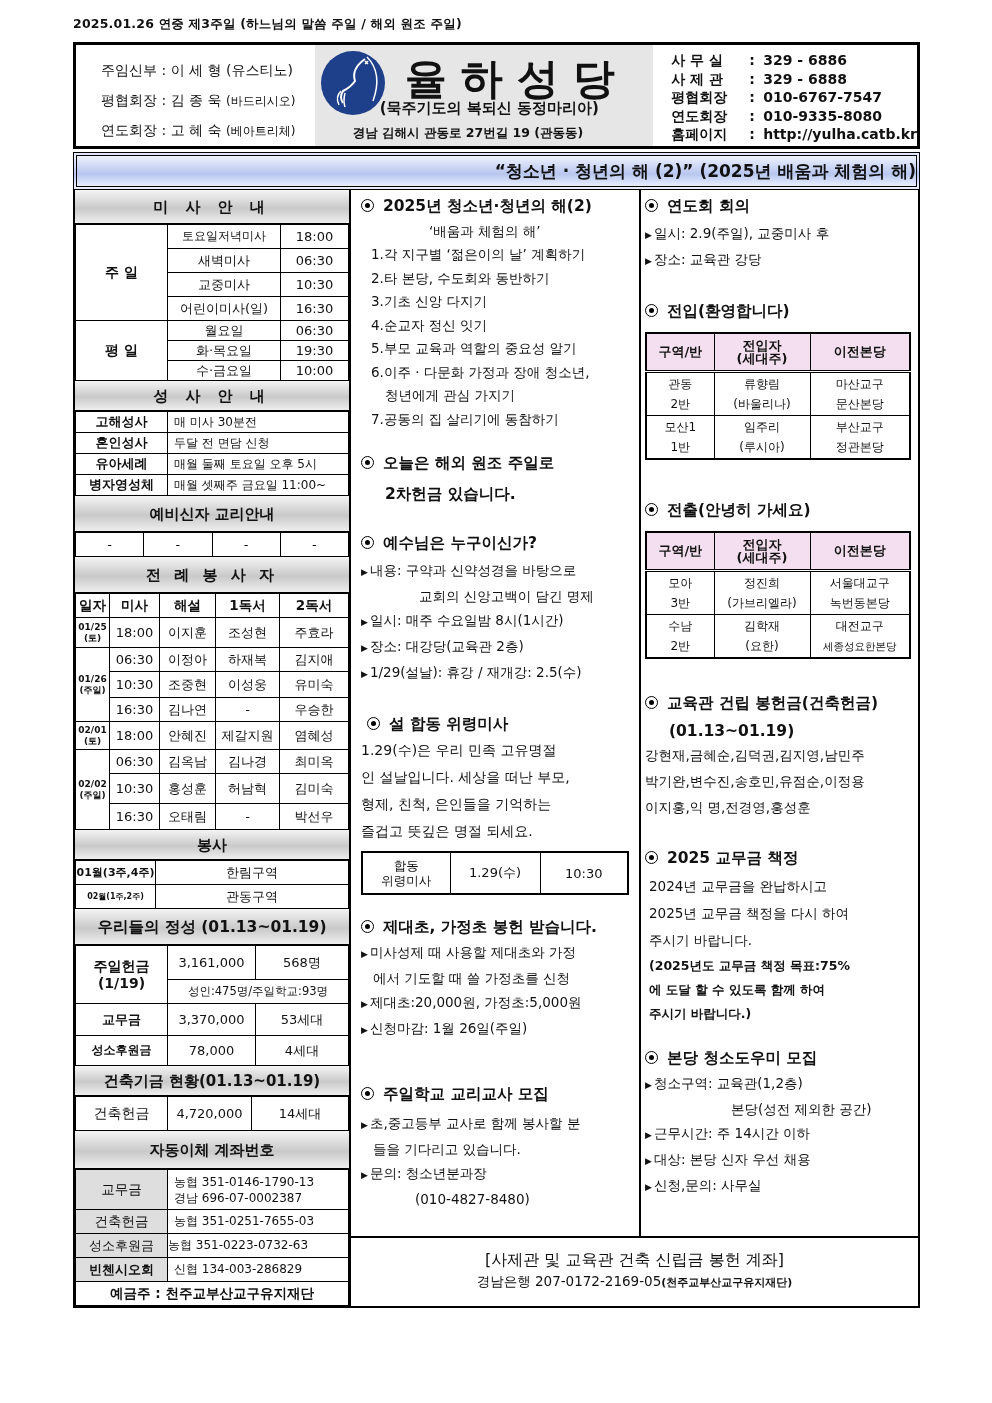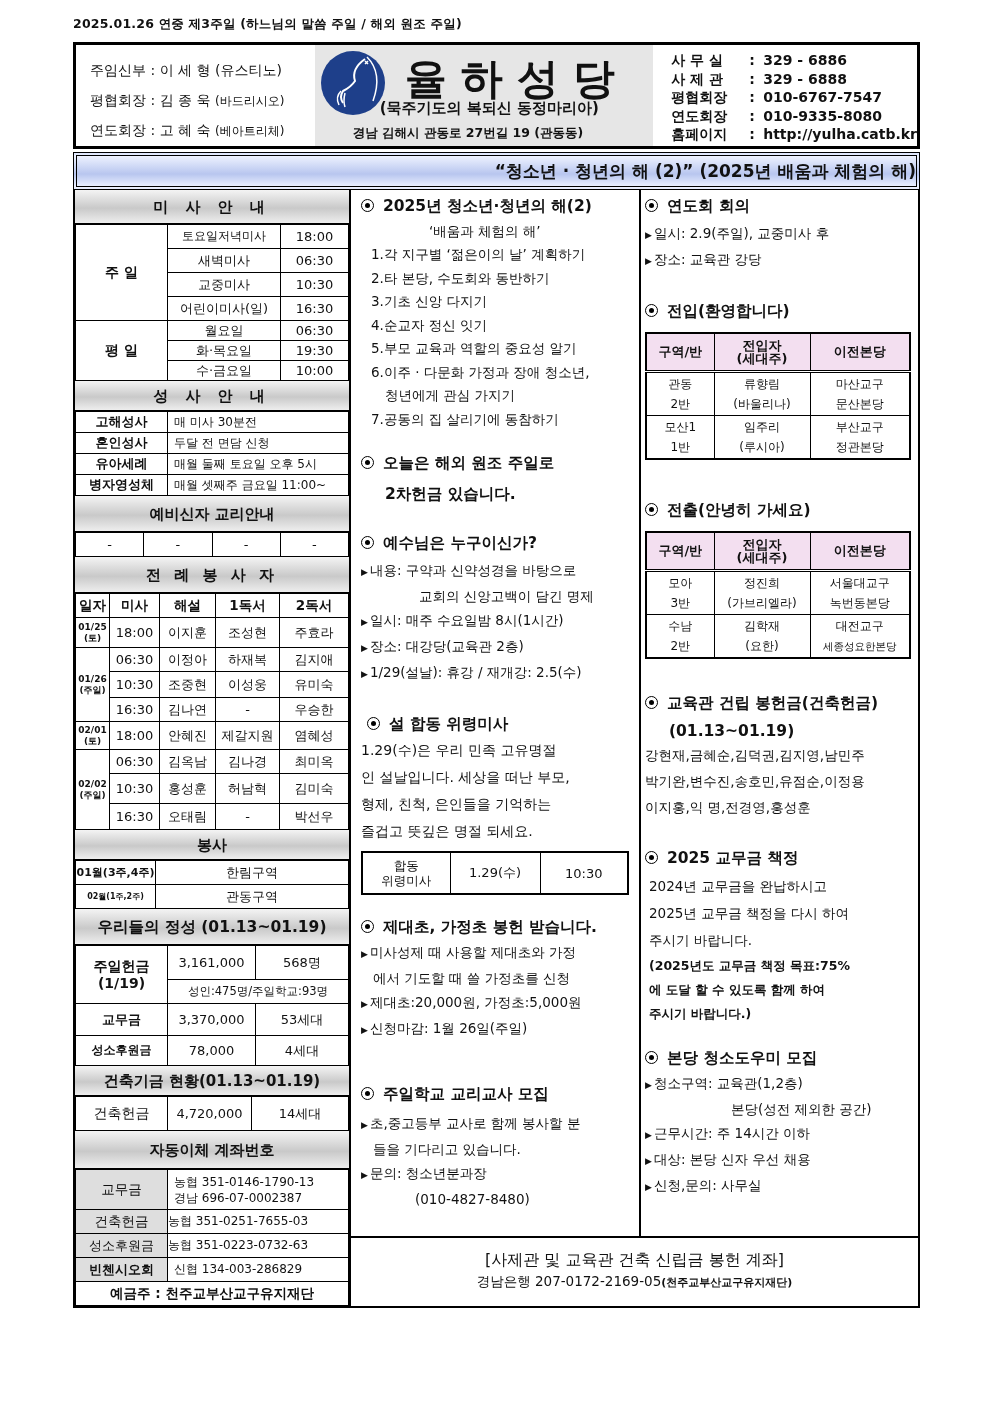--- a/index.html
+++ b/index.html
@@ -1,20 +1,20 @@
 <!DOCTYPE html>
 <html><head>
 <meta charset="utf-8">
 <style>
   * { box-sizing: border-box; margin: 0; padding: 0; }
   body { width: 992px; height: 1403px; background: #fff; font-family: "DejaVu Sans", sans-serif; color: #111; position: relative; }
   .topline { position: absolute; left: 73px; top: 16px; font-size: 12.5px; font-weight: bold; letter-spacing: 0.2px; }
   .header { position: absolute; left: 73px; top: 42px; width: 847px; height: 107px; border: 3px solid #000; display: flex; }
   .h-left { width: 243px; padding: 10px 0 0 14px; font-size: 14px; }
-  .h-left div { height: 30px; line-height: 30px; white-space: nowrap; }
+  .h-left div { height: 30px; line-height: 30px; white-space: nowrap; margin-left: 11px; }
   .h-left .small { font-size: 12px; }
   .h-mid { width: 345px; background: #e6e6e6; position: relative; }
   .logo { position: absolute; left: 6px; top: 6px; width: 64px; height: 64px; border-radius: 50%; background: #1e3f8a; }
   .logo svg { width: 64px; height: 64px; }
   .church-name { position: absolute; left: 90px; top: 6px; font-size: 42px; font-weight: bold; letter-spacing: 14px; white-space: nowrap; }
   .church-sub { position: absolute; left: 65px; top: 54px; font-size: 15px; font-weight: bold; white-space: nowrap; }
   .church-addr { position: absolute; left: 38px; top: 80px; font-size: 12.5px; font-weight: bold; white-space: nowrap; }
   .h-right { flex: 1; padding: 6px 0 0 18px; font-size: 14px; font-weight: bold; }
   .h-right div { height: 18.5px; line-height: 18.5px; white-space: nowrap; display: flex; }
   .h-right .k { width: 78px; display: inline-block; }
@@ -274,21 +274,21 @@
       </table>
     <div class="sect" style="height:38px;line-height:38px;">자동이체 계좌번호</div>
     <table class="t">
       <tbody>
           <tr style="height:40px">
             <td style="width:92px;background:#dedede;font-size:13.5px">교무금</td>
             <td style="text-align:left;padding-left:6px;font-size:12px;line-height:16px"><span>농협  351-0146-1790-13</span><br><span>경남  696-07-0002387</span></td>
           </tr>
       <tr style="height:24px">
             <td style="background:#dedede;font-size:13.5px">건축헌금</td>
-            <td style="text-align:left;font-size:12px">농협 351-0251-7655-03</td>
+            <td style="text-align:left;padding-left:6px;font-size:12px">농협 351-0251-7655-03</td>
           </tr>
       <tr style="height:24px">
             <td style="background:#dedede;font-size:13px">성소후원금</td>
             <td style="text-align:left;font-size:12px">농협 351-0223-0732-63</td>
           </tr>
       <tr style="height:24px">
             <td style="background:#dedede;font-size:13px;font-weight:bold">빈첸시오회</td>
             <td style="text-align:left;padding-left:6px;font-size:12px">신협 134-003-286829</td>
           </tr>
       <tr style="height:24px">

